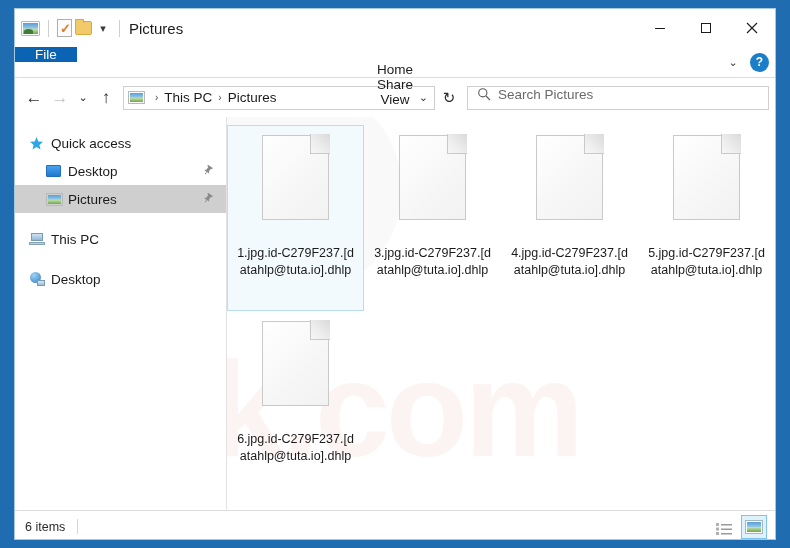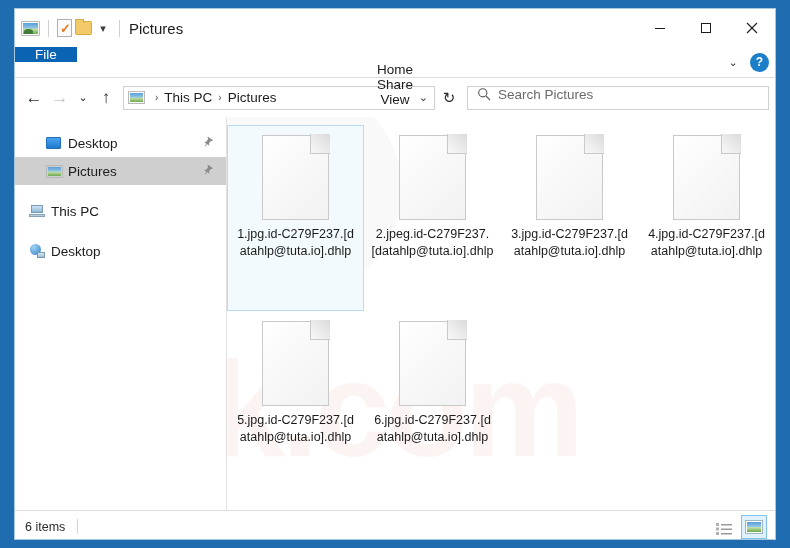--- a/index.html
+++ b/index.html
@@ -241,21 +241,21 @@
     border-left:1px solid #c9c9c9;border-bottom:1px solid #c9c9c9;
     box-sizing:border-box;
   }
   .fileicon .notch{
     position:absolute;right:-1px;top:-1px;width:21px;height:21px;
     background:#ffffff;
     clip-path:polygon(0 0, 100% 0, 100% 100%);
     transform:translate(0,0);
   }
   .fname{
-    margin-top:6px;width:122px;text-align:center;
+    margin-top:25px;width:122px;text-align:center;
     font-size:12.5px;line-height:16.5px;color:#1b1b1b;
     word-break:break-all;
   }
 
   
   .statusbar{
     height:32px;border-top:1px solid #dcdcdc;background:#ffffff;
     display:flex;align-items:center;padding:0 10px;box-sizing:border-box;
     position:relative;
     text-align:right;
@@ -351,20 +351,28 @@
       </div>
       <span class="search-ph">Search Pictures</span>
     </div>
   </div>
 
   <div class="body">
 
     <div class="navpane">
       <div class="nav-gap"></div>
 
+      <div class="nav-item">
+        <span class="nav-ico">
+          <svg width="15" height="15" viewBox="0 0 15 15">
+              <path d="M7.5 1 L9.3 5.4 L14 5.8 L10.4 8.9 L11.5 13.5 L7.5 11 L3.5 13.5 L4.6 8.9 L1 5.8 L5.7 5.4 Z" fill="#2aa8e8"></path>
+            </svg>
+        </span>
+        <span class="nav-label">Quick access</span>
+      </div>
 
       <div class="nav-item indent">
         <span class="nav-ico">
             <span class="ic-desktop"></span>
           </span>
         <span class="nav-label">Desktop</span>
         <span class="pin">
           <svg width="11" height="11" viewBox="0 0 11 11">
               <path d="M3 1 L9 1 L9 2.4 L7.8 2.7 L7.8 6 L9.4 7.6 L6.6 7.6 L6.6 10.4 L5.8 10.4 L5.8 7.6 L3 7.6 L4.6 6 L4.6 2.7 L3.4 2.4 Z" fill="#8a8a8a"></path>
             </svg>
@@ -414,28 +422,20 @@
 
         <div class="tile selected">
           <div class="fileicon">
             <div class="page"></div>
               <div class="notch"></div>
               <div class="fold"></div>
           </div>
           <div class="fname">1.jpg.id-C279F237.[datahlp@tuta.io].dhlp</div>
         </div>
 
-        <div class="tile">
-          <div class="fileicon">
-            <div class="page"></div>
-              <div class="notch"></div>
-              <div class="fold"></div>
-          </div>
-          <div class="fname">2.jpeg.id-C279F237.[datahlp@tuta.io].dhlp</div>
-        </div>
 
         <div class="tile">
           <div class="fileicon">
             <div class="page"></div>
               <div class="notch"></div>
               <div class="fold"></div>
           </div>
           <div class="fname">3.jpg.id-C279F237.[datahlp@tuta.io].dhlp</div>
         </div>
 

